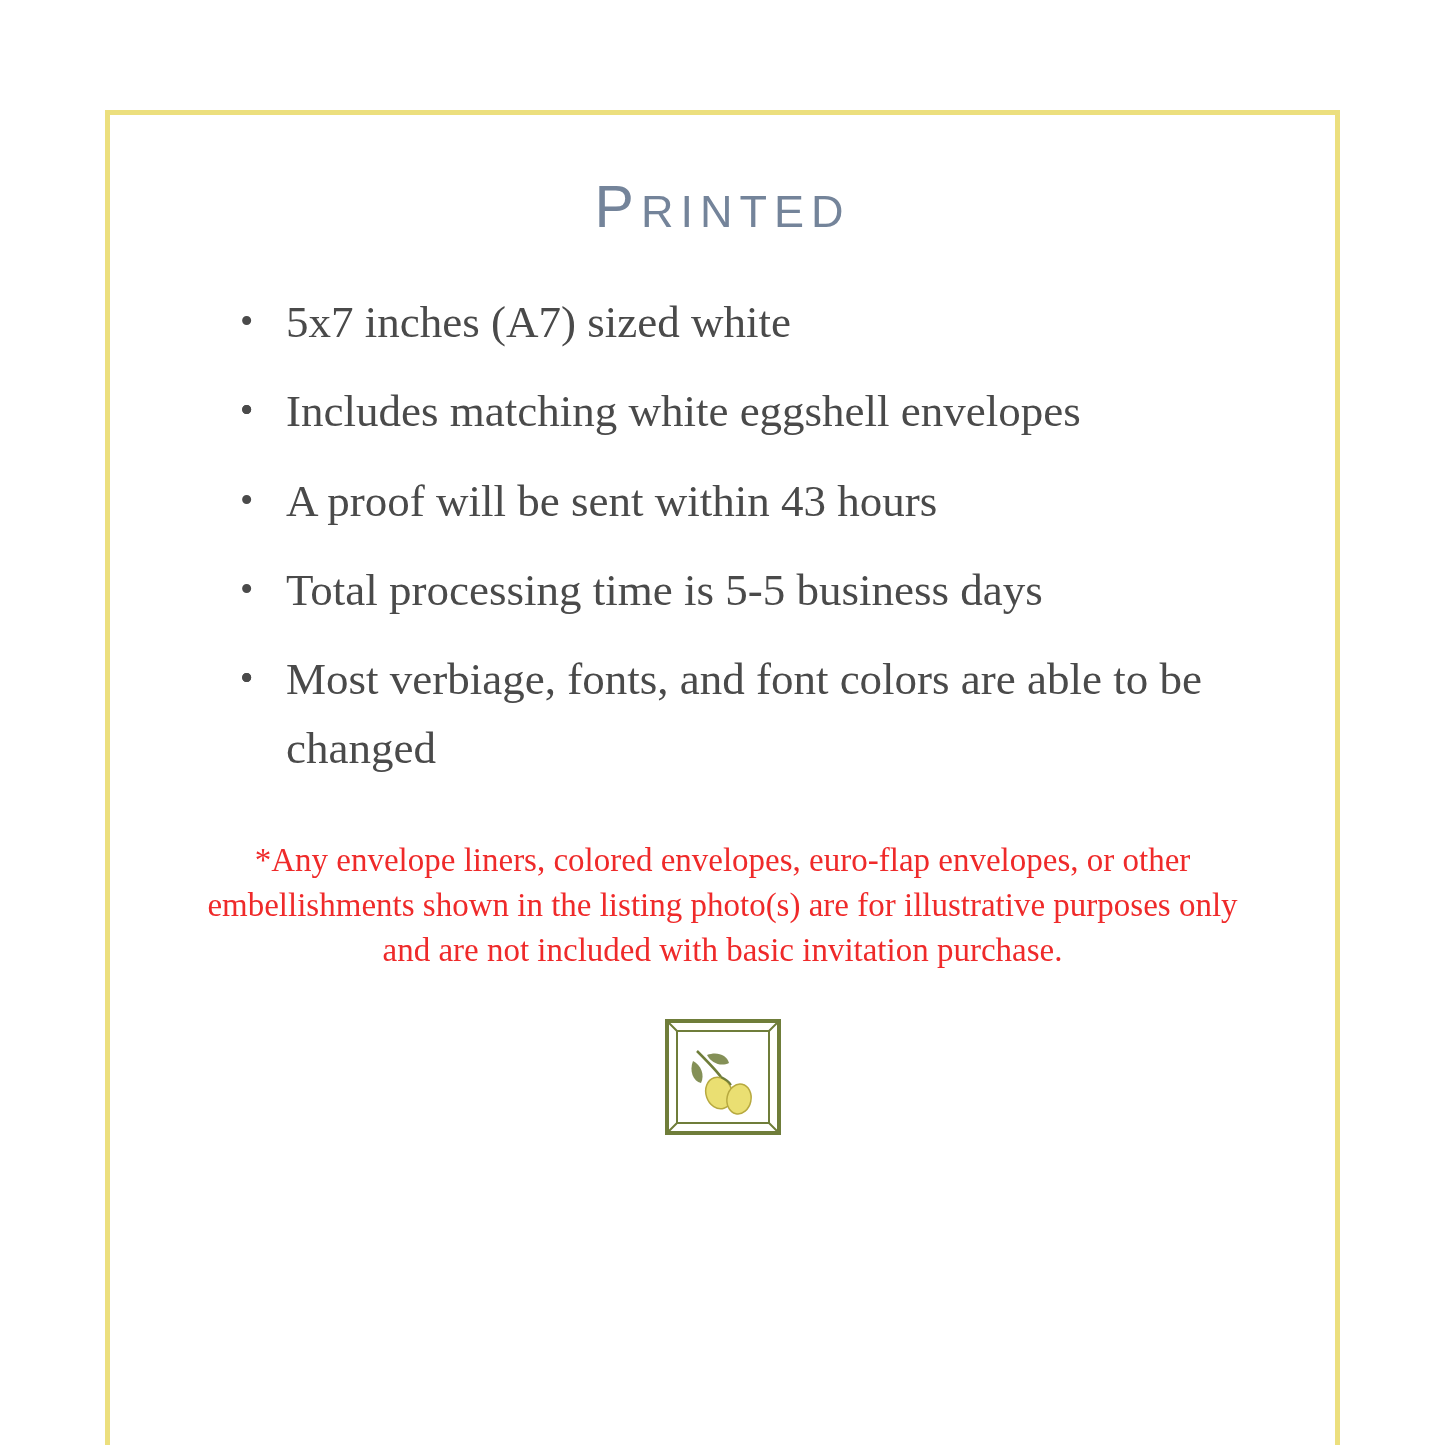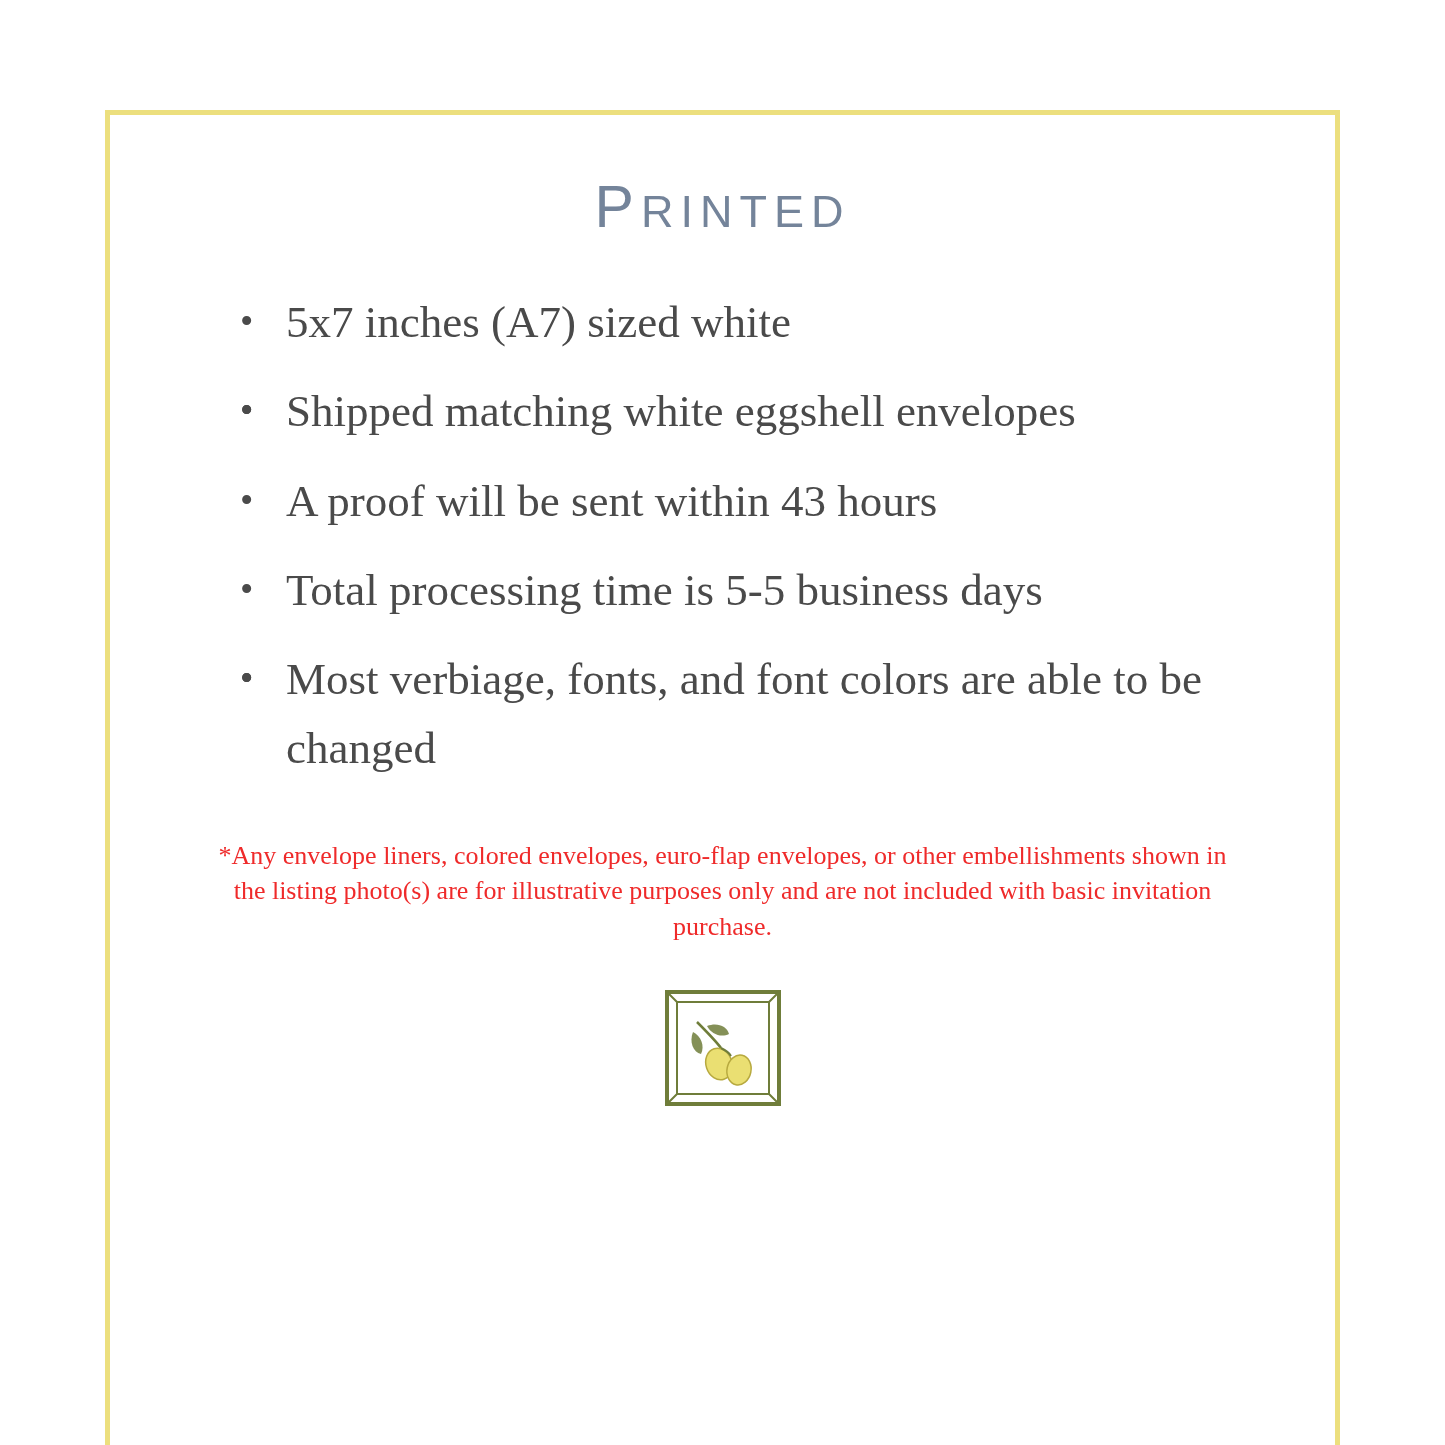--- a/index.html
+++ b/index.html
@@ -75,21 +75,21 @@
     left: 0;
     top: 0;
     font-size: 38px;
     line-height: 1.78;
     color: #4a4a4a;
   }
   .note {
     margin: 56px 34px 0 34px;
     text-align: center;
     color: #ef2a2a;
-    font-size: 26px;
+    font-size: 33px;
     line-height: 1.36;
   }
   .logo-wrap {
     margin-top: 44px;
     display: flex;
     justify-content: center;
   }
   .logo {
     width: 120px;
     height: 120px;
@@ -109,21 +109,21 @@
     <ul class="bullets">
       <li>
         <span class="dot">•</span>
         <span>5x7 inches (A7) sized white</span>
       </li>
       <li>
         <span class="dot">•</span>
       </li>
       <li>
         <span class="dot">•</span>
-        <span>Shipped matching white eggshell envelopes</span>
+        <span>Includes matching white eggshell envelopes</span>
       </li>
       <li>
         <span class="dot">•</span>
         <span>A proof will be sent within 43 hours</span>
       </li>
       <li>
         <span class="dot">•</span>
         <span>Total processing time is 5-5 business days</span>
       </li>
       <li>

